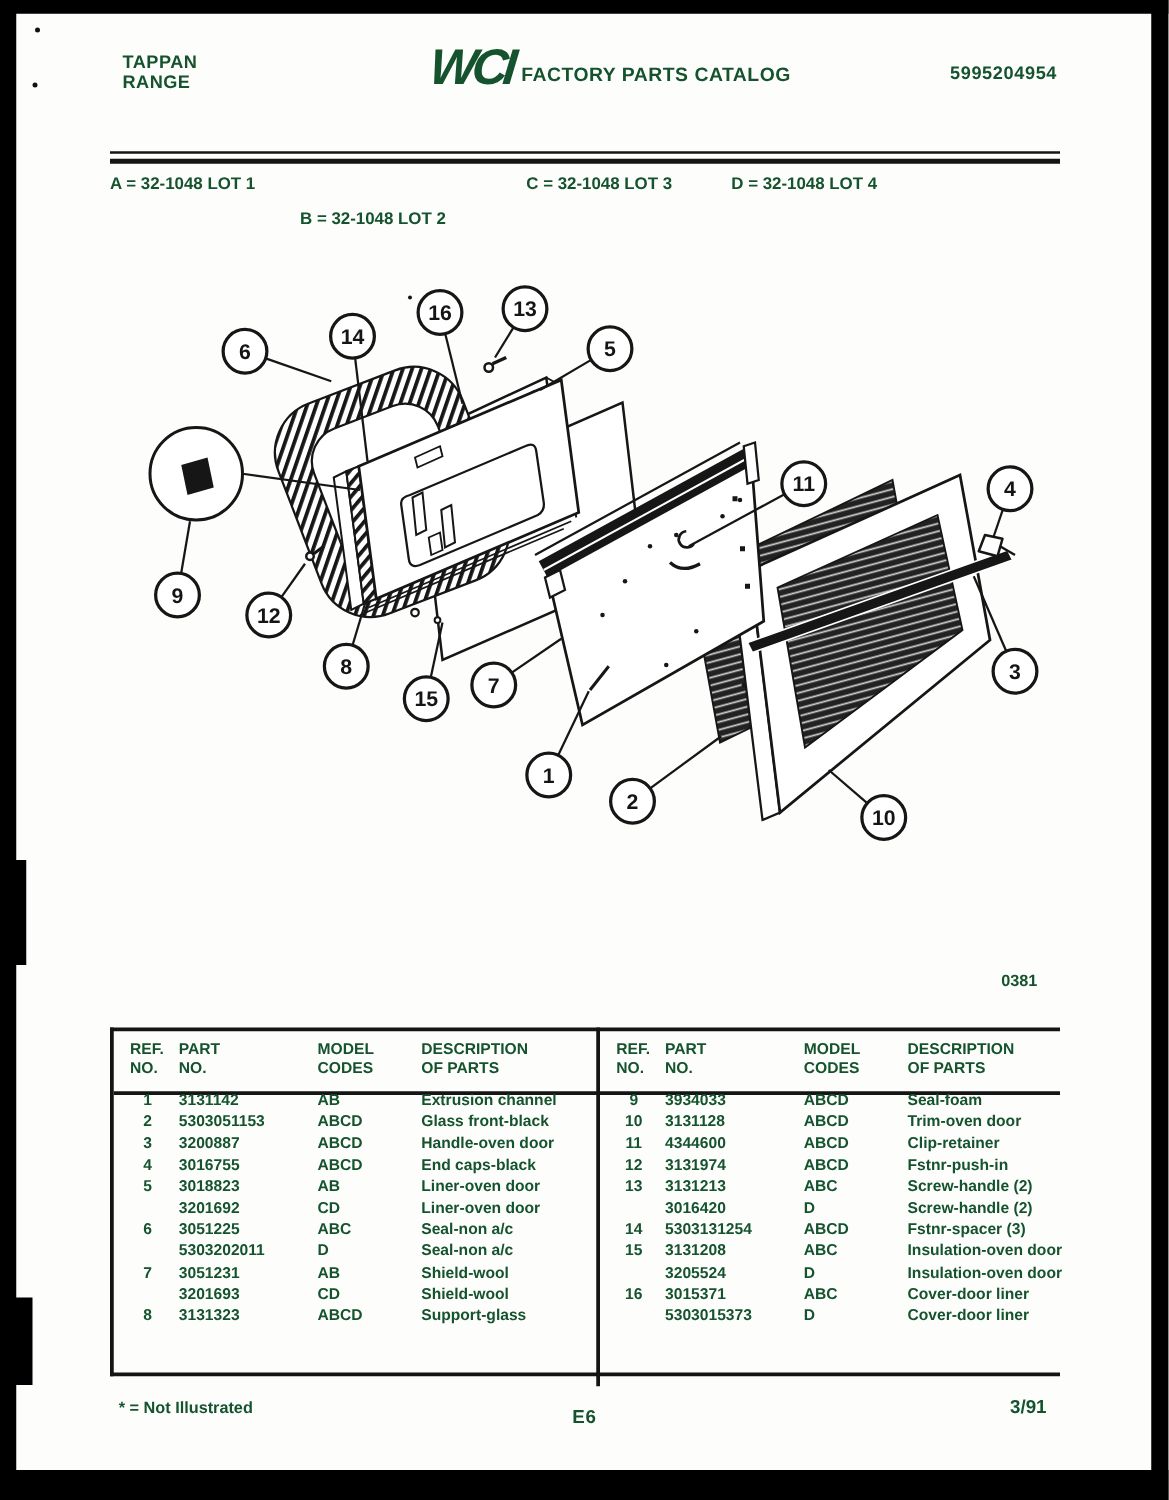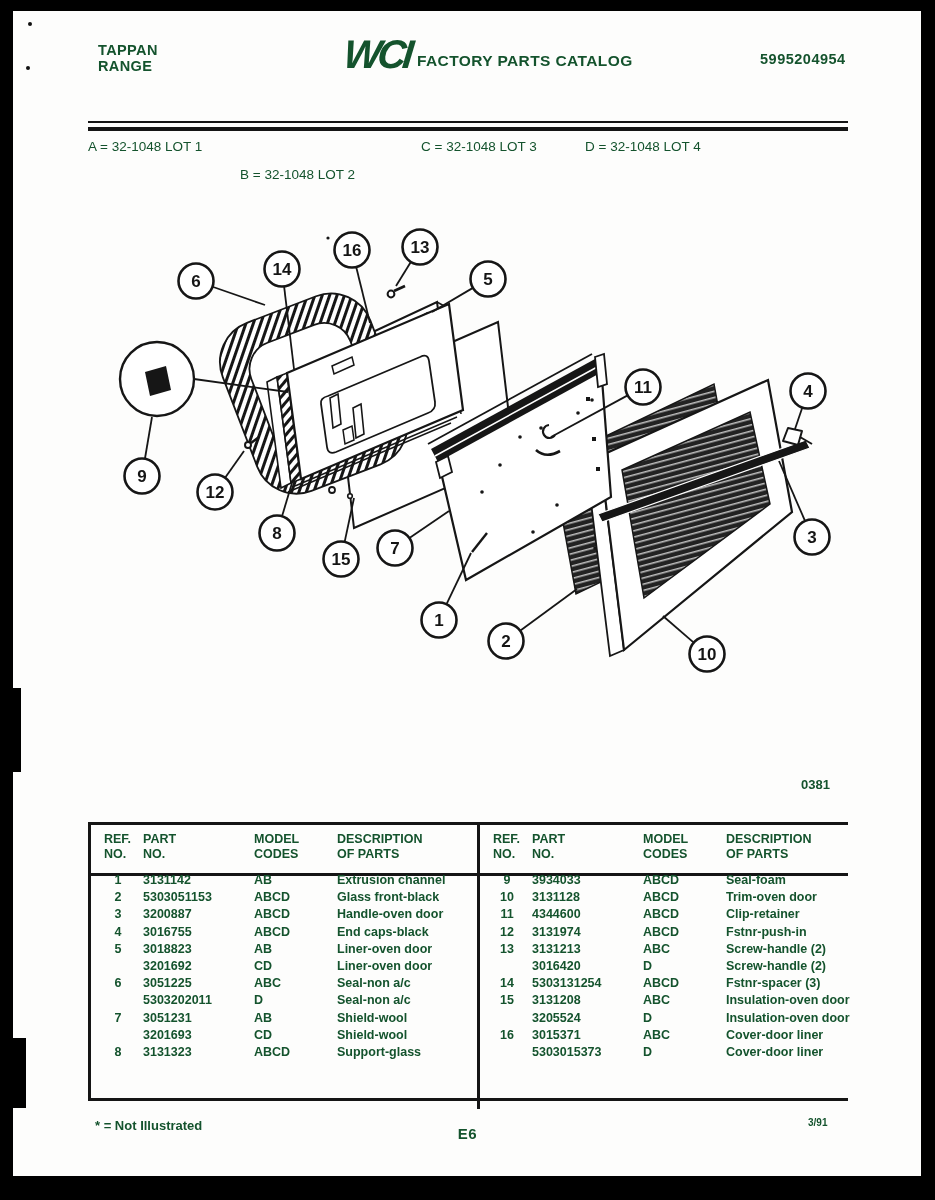--- a/index.html
+++ b/index.html
@@ -8,40 +8,40 @@
   .abs{position:absolute;}
   .bar{position:absolute;background:#000;}
   .dot{position:absolute;background:#111;border-radius:50%;}
   
   .brand{left:98px;top:42px;font-size:14.5px;font-weight:700;line-height:16px;letter-spacing:.4px;}
   .logo{left:344px;top:34px;font-size:40px;font-weight:800;font-style:italic;letter-spacing:-4px;
         transform:skewX(-6deg);line-height:40px;}
   .cat-title{left:417px;top:52px;font-size:15.5px;font-weight:700;letter-spacing:.4px;}
   .pubnum{left:760px;top:51px;font-size:14.5px;font-weight:700;letter-spacing:.5px;}
   .rule{position:absolute;background:#151515;}
-  .lot{position:absolute;top:139px;font-size:13.5px;font-weight:400;white-space:nowrap;}
+  .lot{position:absolute;top:139px;font-size:13.5px;font-weight:700;white-space:nowrap;}
   .figcode{left:777px;top:777px;font-size:13px;font-weight:700;margin-left:24px;}
   
   .ptable{position:absolute;left:88px;top:822px;width:757px;height:273px;
           border-top:3px solid #151515;border-left:3px solid #151515;border-bottom:3px solid #151515;}
   .ptable .divider{position:absolute;left:386px;top:-3px;width:3px;height:287px;background:#151515;}
   .ptable .headline{position:absolute;left:0;top:48px;width:100%;height:3px;background:#151515;}
   .half{position:absolute;top:0;height:100%;}
   .half.lh{left:0;width:386px;}
   .half.rh{left:389px;width:368px;}
   .pgrid{display:grid;grid-template-columns:28px 100px 72px auto;column-gap:7px;gap:11px;}
   .phead{padding:7px 0 0 13px;font-size:12.5px;font-weight:700;line-height:15px;}
   .phead span{display:block;white-space:nowrap;}
   .prows{padding:10px 0 0 13px;font-size:12.5px;font-weight:700;}
   .prow{height:17.2px;line-height:17.2px;white-space:nowrap;}
   .prow .ref{text-align:center;}
   
   .footnote{left:95px;top:1118px;font-size:13px;font-weight:700;}
   .pagecode{left:0;top:1125px;width:935px;text-align:center;font-size:15px;font-weight:700;letter-spacing:.5px;}
-  .revdate{left:808px;top:1117px;font-size:10px;font-weight:700;}
+  .revdate{left:808px;top:1117px;font-size:15px;font-weight:700;}
   svg text{font-family:"Liberation Sans",sans-serif;font-weight:700;font-size:17px;text-anchor:middle;fill:#151515;}
 </style>
 </head>
 <body>
 
 <div class="page">
 
   <div class="bar" style="left:0;top:0;width:935px;height:11px;"></div>
   <div class="bar" style="left:0;top:0;width:13px;height:1200px;"></div>
   <div class="bar" style="left:921px;top:0;width:14px;height:1200px;"></div>

